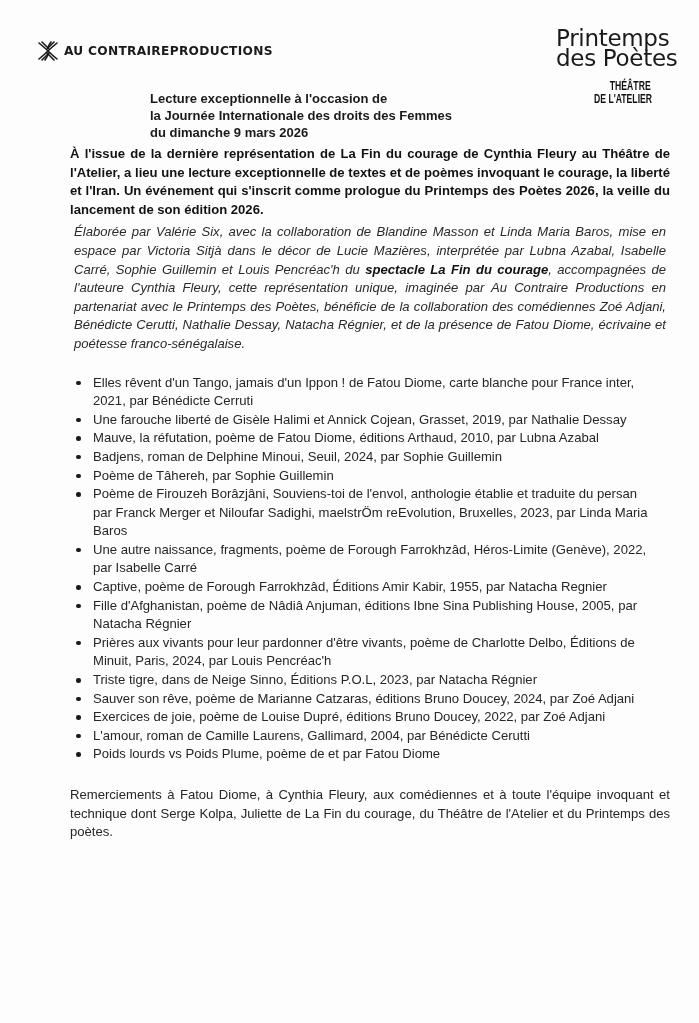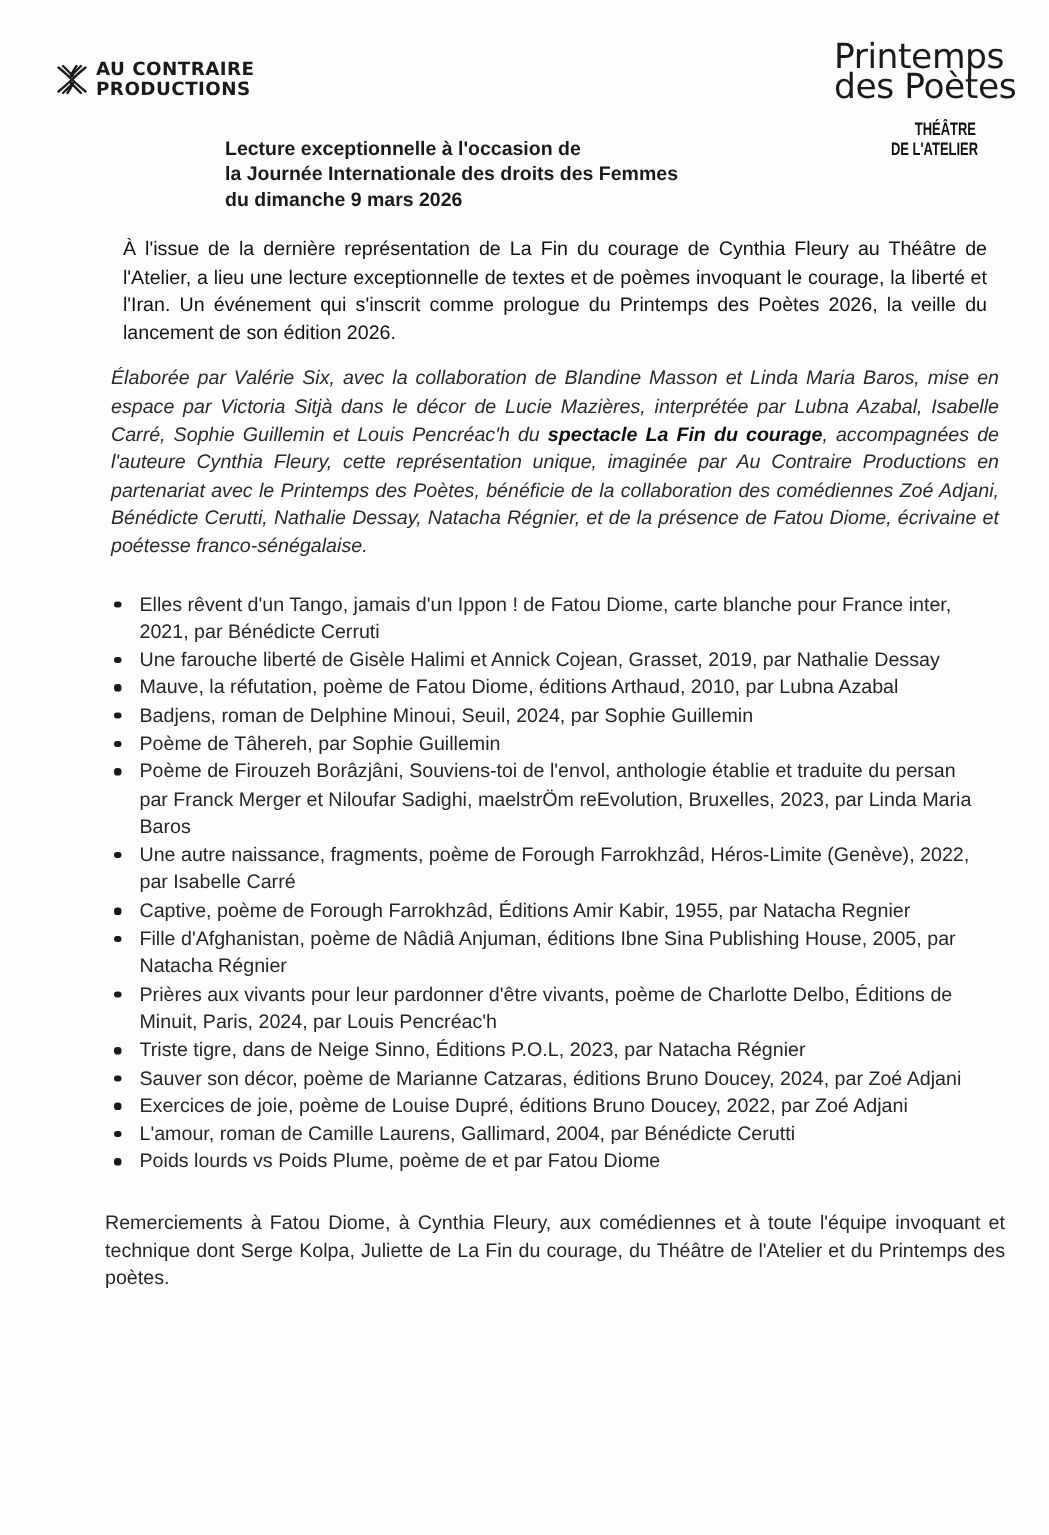--- a/index.html
+++ b/index.html
@@ -26,21 +26,21 @@
       position: absolute;
       left: 37px; top: 40px;
       display: flex;
       align-items: center;
       gap: 5px;
     }
     .logo-left .mark {
       width: 22px; height: 22px;
     }
     .logo-left .words {
-      display: flex; flex-direction: column;
+      display: flex; flex-direction: row;
       font-family: "DejaVu Sans", sans-serif;
       font-weight: bold;
       font-size: 12.2px;
       line-height: 12.5px;
       letter-spacing: 0.3px;
       color: #1a1a1a;
     }
     .logo-right {
       position: absolute;
       left: 556px; top: 28px;
@@ -79,23 +79,23 @@
     
     .content {
       position: absolute;
       left: 70px; top: 145px;
       width: 600px;
       font-size: 13.1px;
       line-height: 18.6px;
       color: #222;
     }
     .intro {
-      margin: 12px;
+      margin: 0;
       text-align: justify;
-      font-weight: normal;
+      font-weight: bold;
       color: #121212;
     }
     .desc {
       margin: 4px;
       text-align: justify;
       color: #2a2a2a;
       font-style: italic;
     }
     .desc b { color: #111; }
     .readings {
@@ -176,21 +176,21 @@
       <li><span class="bullet"></span><span>Une farouche liberté de Gisèle Halimi et Annick Cojean, Grasset, 2019, par Nathalie Dessay</span></li>
       <li><span class="bullet"></span><span>Mauve, la réfutation, poème de Fatou Diome, éditions Arthaud, 2010, par Lubna Azabal</span></li>
       <li><span class="bullet"></span><span>Badjens, roman de Delphine Minoui, Seuil, 2024, par Sophie Guillemin</span></li>
       <li><span class="bullet"></span><span>Poème de Tâhereh,  par Sophie Guillemin</span></li>
       <li><span class="bullet"></span><span>Poème de Firouzeh Borâzjâni, Souviens-toi de l'envol, anthologie établie et traduite du persan par Franck Merger et Niloufar Sadighi, maelstrÖm reEvolution, Bruxelles, 2023, par Linda Maria Baros</span></li>
       <li><span class="bullet"></span><span>Une autre naissance, fragments, poème de Forough Farrokhzâd, Héros-Limite (Genève), 2022, par Isabelle Carré</span></li>
       <li><span class="bullet"></span><span>Captive, poème de Forough Farrokhzâd, Éditions Amir Kabir, 1955, par Natacha Regnier</span></li>
       <li><span class="bullet"></span><span>Fille d'Afghanistan, poème de Nâdiâ Anjuman, éditions Ibne Sina Publishing House, 2005, par Natacha Régnier</span></li>
       <li><span class="bullet"></span><span>Prières aux vivants pour leur pardonner d'être vivants, poème de Charlotte Delbo, Éditions de Minuit, Paris, 2024, par Louis Pencréac'h</span></li>
       <li><span class="bullet"></span><span>Triste tigre, dans de Neige Sinno, Éditions P.O.L, 2023, par Natacha Régnier</span></li>
-      <li><span class="bullet"></span><span>Sauver son décor, poème de Marianne Catzaras, éditions Bruno Doucey, 2024, par Zoé Adjani</span></li>
+      <li><span class="bullet"></span><span>Sauver son rêve, poème de Marianne Catzaras, éditions Bruno Doucey, 2024, par Zoé Adjani</span></li>
       <li><span class="bullet"></span><span>Exercices de joie, poème de Louise Dupré, éditions Bruno Doucey, 2022, par Zoé Adjani</span></li>
       <li><span class="bullet"></span><span>L'amour, roman de Camille Laurens, Gallimard, 2004, par Bénédicte Cerutti</span></li>
       <li><span class="bullet"></span><span>Poids lourds vs Poids Plume, poème de et par Fatou Diome</span></li>
     </ul>
 
     <p class="thanks">Remerciements à Fatou Diome, à Cynthia Fleury, aux comédiennes et à toute l'équipe invoquant et technique dont Serge Kolpa, Juliette de La Fin du courage, du Théâtre de l'Atelier et du Printemps des poètes.</p>
   </div>
 </div>
 
 </body></html>

